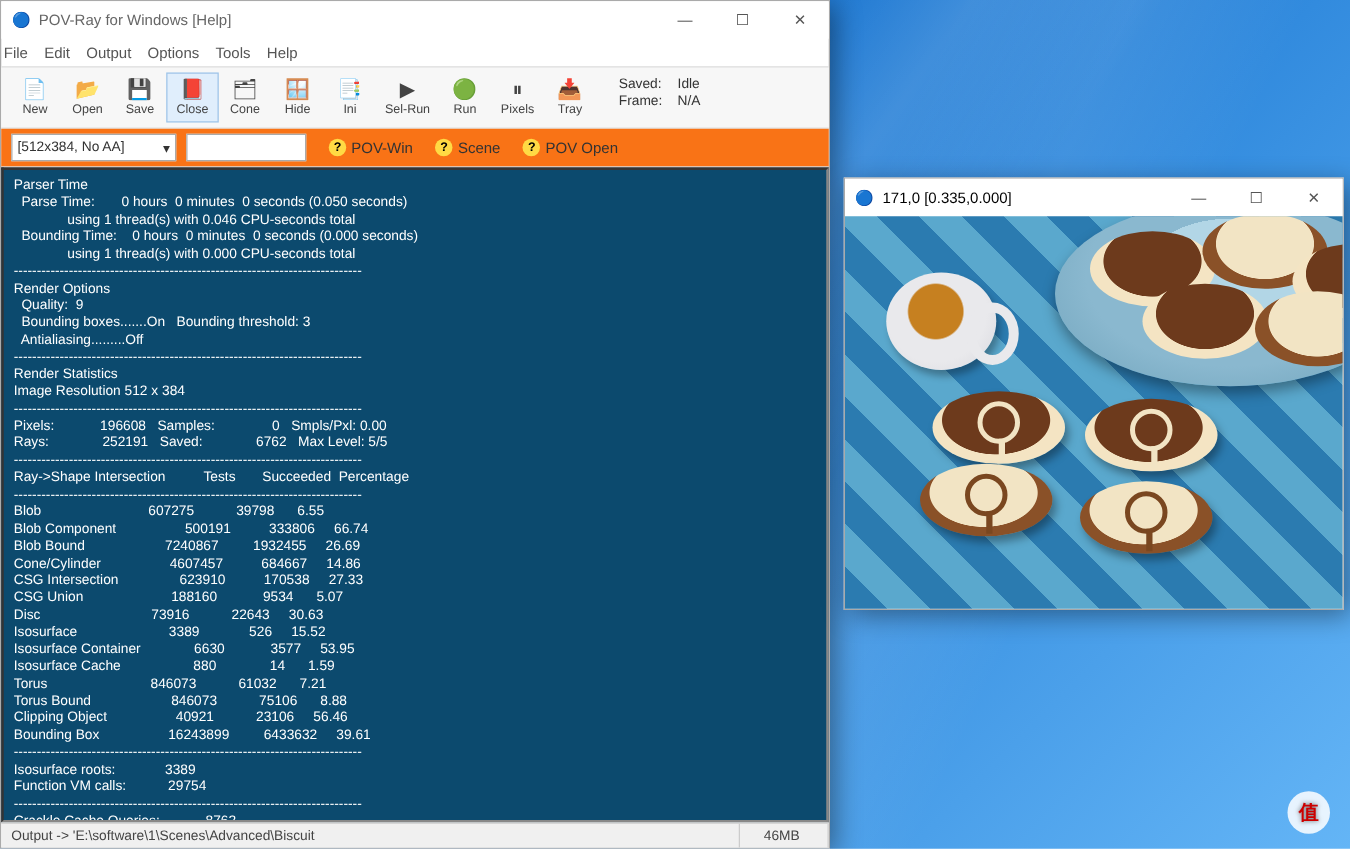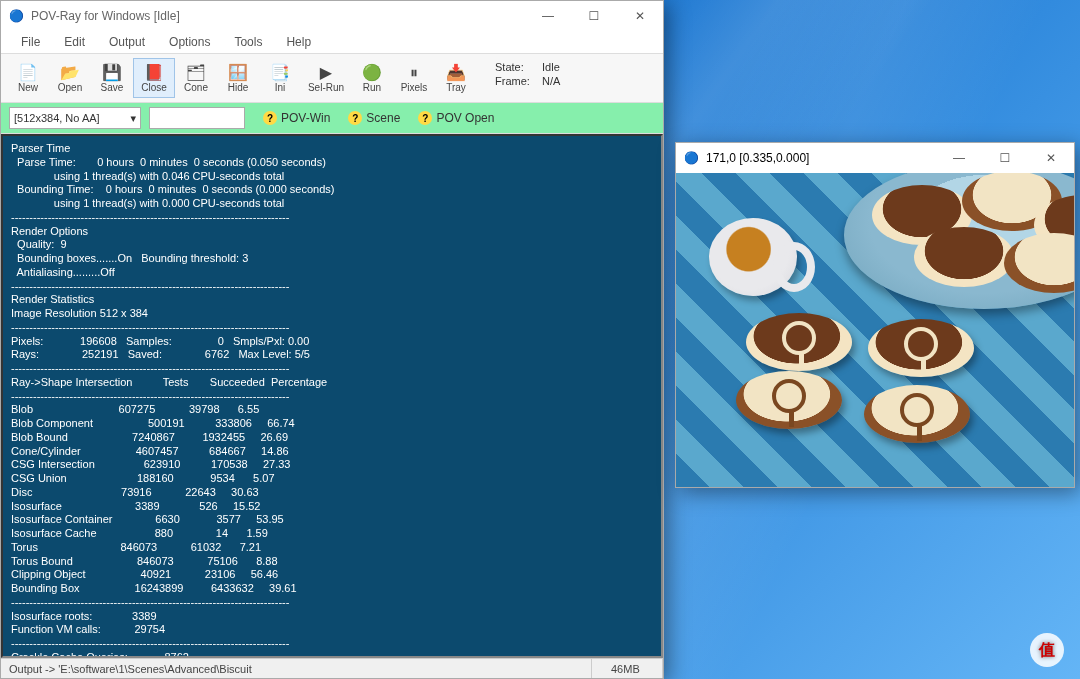--- a/index.html
+++ b/index.html
@@ -22,27 +22,27 @@
     position: absolute; background:#fff; border:1px solid #aaa;
     box-shadow: 5px 5px 20px rgba(0,0,0,.4);
     display:flex; flex-direction:column;
   }
   .titlebar {
     height: 30px; display:flex; align-items:center; justify-content:space-between;
     background:#fff; padding-left:8px; color:#666; font-size:12px;
   }
   .titlebar .winbtns { display:flex; }
   .winbtn { width:46px; height:30px; display:flex; align-items:center; justify-content:center; color:#555;}
-  .menubar { display:flex; gap:24px; padding:4px 20px; color:#555; font-size:12px; }
+  .menubar { display:flex; gap:13px; padding:4px 2px; color:#555; font-size:12px; }
   .toolbar { display:flex; align-items:flex-start; padding:4px 6px; border-top:1px solid #ddd; border-bottom:1px solid #ddd; background:#f7f7f7;}
   .tbtn { display:flex; flex-direction:column; align-items:center; justify-content:center; width:42px; height:40px; font-size:10px; color:#444; border:1px solid transparent; }
   .tbtn.wide { width:50px; }
   .tbtn.active { border:1px solid #a0c4e8; background:#e0eefc; }
   .tico { font-size:16px; height:18px; line-height:18px; }
-  .toolbar2 { display:flex; align-items:center; gap:8px; padding:4px 8px; background:#86efac; border-bottom:1px solid #ddd;}
+  .toolbar2 { display:flex; align-items:center; gap:8px; padding:4px 8px; background:#f97316; border-bottom:1px solid #ddd;}
   .combo { width:132px; height:22px; border:1px solid #aaa; background:#fff; display:flex; align-items:center; justify-content:space-between; padding:0 4px; font-size:11px; color:#333;}
   .textbox { width:96px; height:22px; border:1px solid #aaa; background:#fff; }
   .helpitem { display:flex; align-items:center; gap:4px; font-size:12px; color:#333; margin-left:10px;}
   .qmark { width:14px; height:14px; border-radius:50%; background:#ffda44; color:#000; font-weight:bold; display:flex; align-items:center; justify-content:center; font-size:10px;}
   .statuspanel { font-size:11px; color:#333; padding:2px 8px; line-height:1.3; margin-left:10px;}
   .statuspanel .lbl { color:#333; display:inline-block; width:44px;}
   .console {
     flex:1; background:#0c4a6e; color:#fff;
     font-family: Liberation Sans, sans-serif; font-size:11px;
     line-height:1.25; padding:6px 8px; white-space:pre; overflow:hidden;
@@ -75,21 +75,21 @@
   .wm-badge { width:34px; height:34px; border-radius:50%; background:rgba(255,255,255,.85); color:#c00; display:flex; align-items:center; justify-content:center; font-size:16px; font-style:normal;}
   .appico { width:16px; height:16px; display:inline-flex; align-items:center; justify-content:center; margin-right:6px;}
 </style>
 </head>
 <body>
 
 <div class="window" style="left:0; top:0; width:664px; height:679px;">
   <div class="titlebar">
     <div style="display:flex;align-items:center;">
       <span class="appico">🔵</span>
-      <span>POV-Ray for Windows [Idle]</span>
+      <span>POV-Ray for Windows [Help]</span>
     </div>
     <div class="winbtns">
       <div class="winbtn">―</div>
       <div class="winbtn">☐</div>
       <div class="winbtn close">✕</div>
     </div>
   </div>
 
   <div class="menubar">
     <span>File</span>
@@ -141,21 +141,21 @@
         <div class="tbtn">
           <div class="tico">⏸</div>
           <div>Pixels</div>
         </div>
         <div class="tbtn">
           <div class="tico">📥</div>
           <div>Tray</div>
         </div>
       </div>
     <div class="statuspanel">
-      <div><span class="lbl">State:</span> <span>Idle</span></div>
+      <div><span class="lbl">Saved:</span> <span>Idle</span></div>
       <div><span class="lbl">Frame:</span> <span>N/A</span></div>
     </div>
   </div>
 
   <div class="toolbar2">
     <div class="combo">
       <span>[512x384, No AA]</span>
         <span>▾</span>
     </div>
     <div class="textbox"></div>

